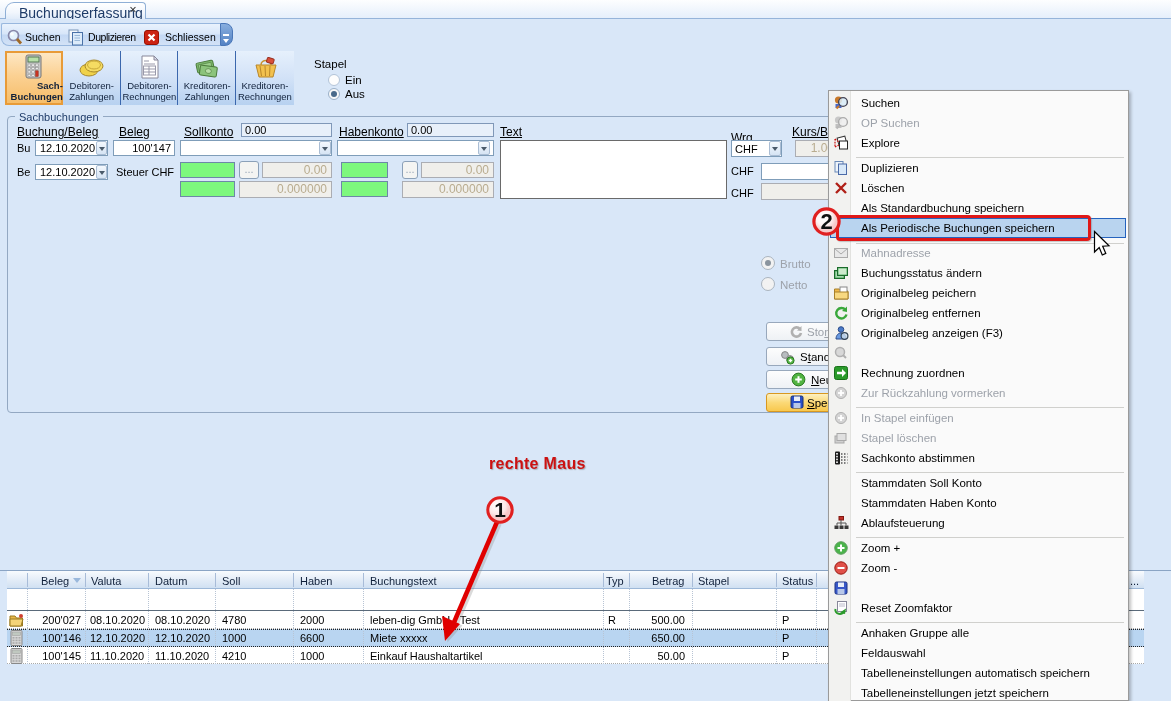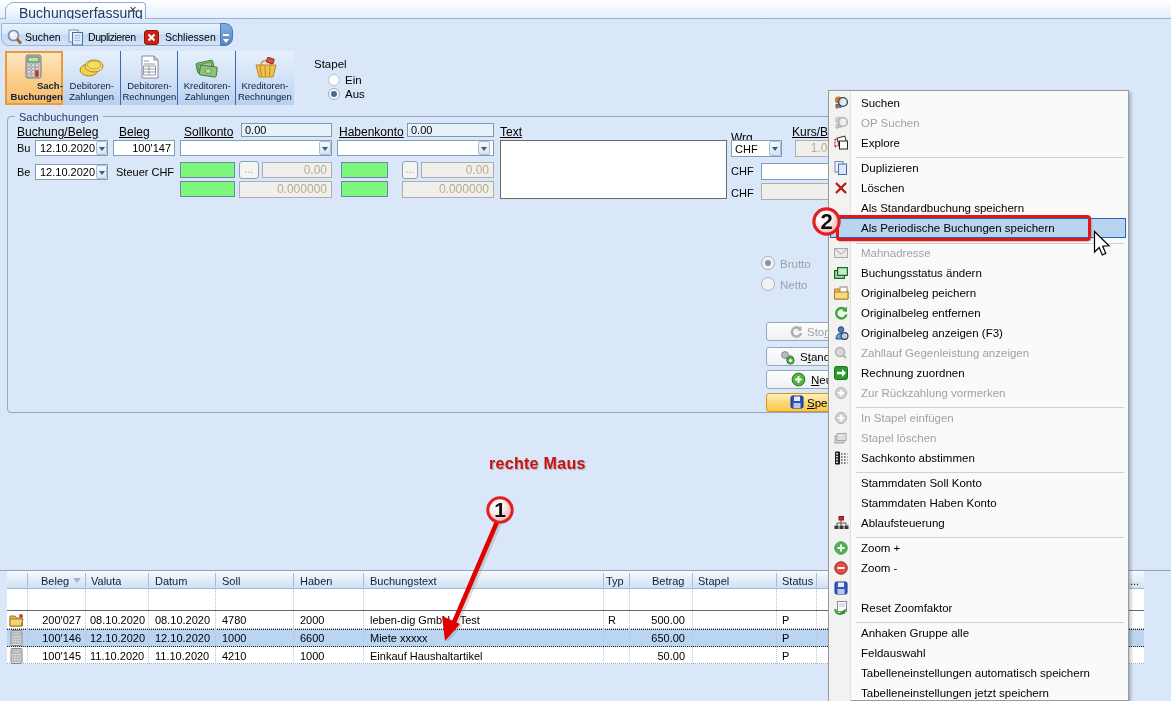--- a/index.html
+++ b/index.html
@@ -433,21 +433,20 @@
       <path d="M3 14 c0-4 2.5-6 5-6 s5 2 5 6 z" fill="#6a9ae0" stroke="#2a4a88"></path>
       <circle cx="11.5" cy="11" r="3.4" fill="#cde" fill-opacity="0.8" stroke="#345" stroke-width="1.2"></circle>
     </svg>
     <span class="t">Originalbeleg anzeigen (F3)</span>
   </div>
 <div class="mi dis" style="top:343px;z-index:12;">
     <svg width="16" height="16">
       <circle cx="7" cy="7" r="4.5" fill="#d8d8d8" stroke="#b0b0b0" stroke-width="1.5"></circle>
       <line x1="10" y1="10" x2="13" y2="13" stroke="#b0b0b0" stroke-width="2"></line>
     </svg>
-    <span class="t">Zahllauf Gegenleistung anzeigen</span>
   </div>
 <div class="mi" style="top:363px;z-index:12;text-decoration:underline;">
     <svg width="16" height="16">
       <rect x="1.5" y="1.5" width="13" height="13" rx="2" fill="#2a9a2a" stroke="#187018"></rect>
       <path d="M4 8 h5 v-2.8 l4 4 -4 4 v-2.8 h-5 z" fill="#fff" transform="translate(0,-1.2)"></path>
     </svg>
     <span class="t">Rechnung zuordnen</span>
   </div>
 <div class="mi dis" style="top:383px;z-index:12;">
     <svg width="16" height="16">

